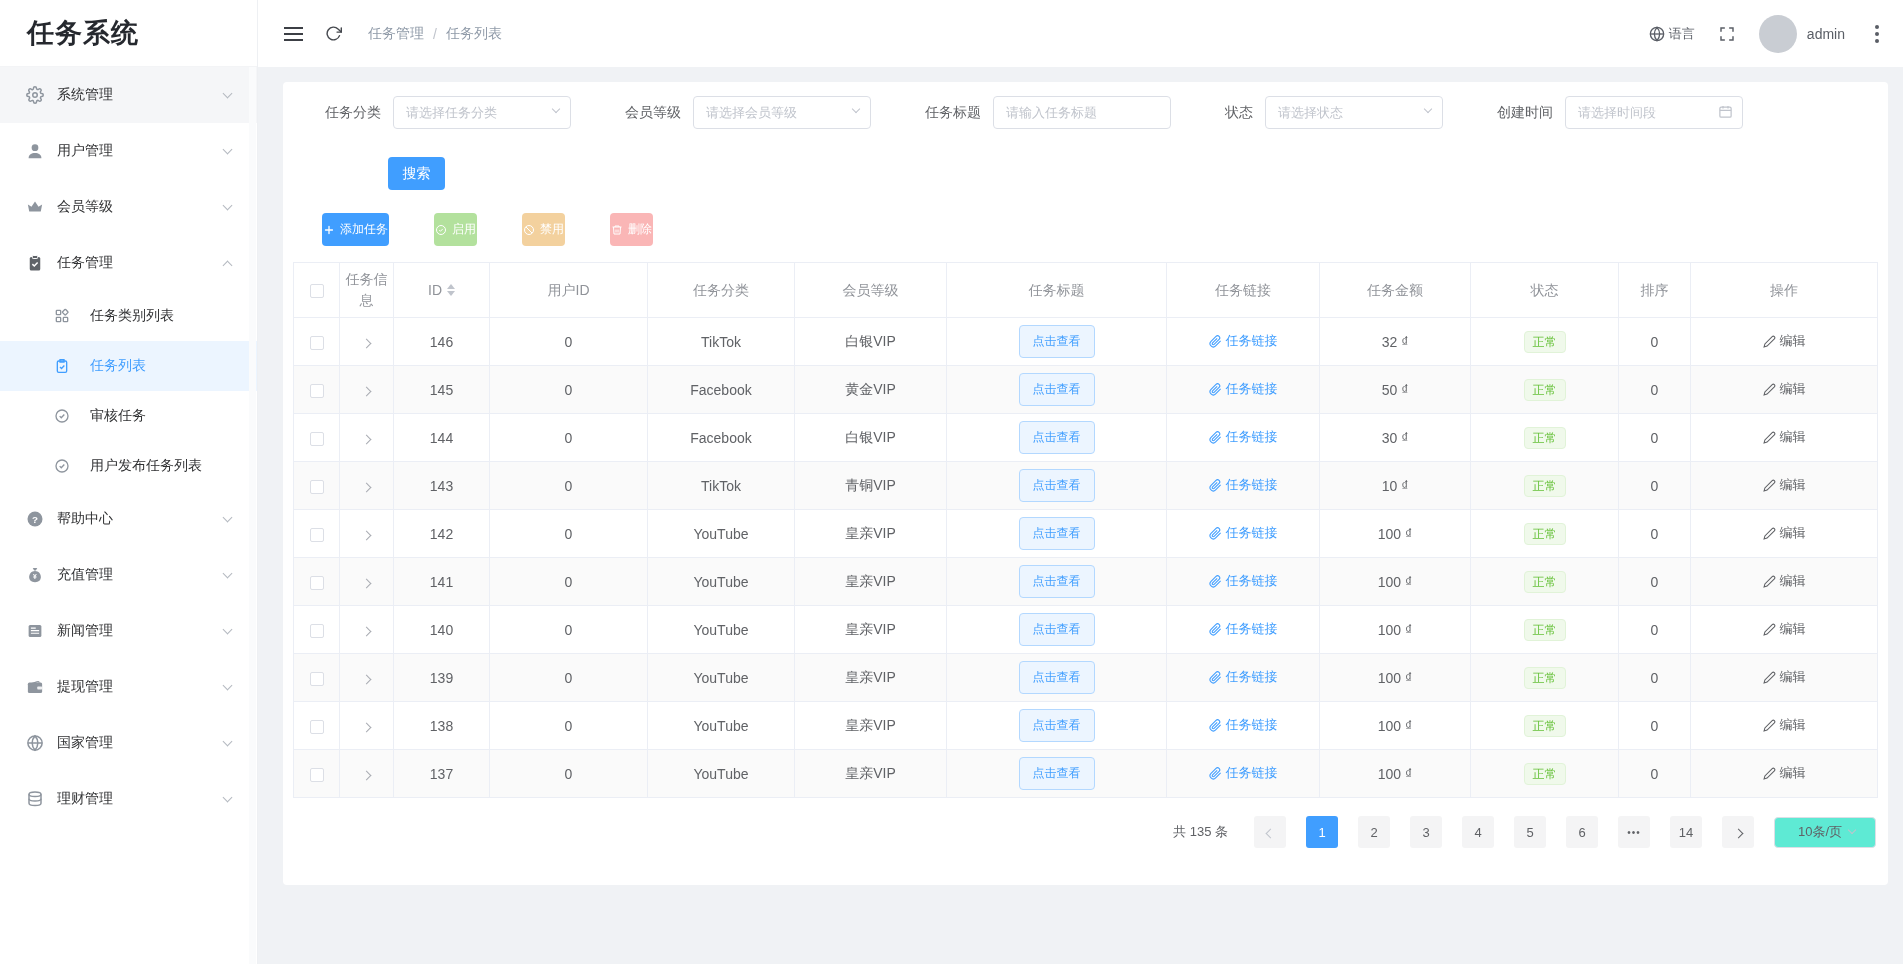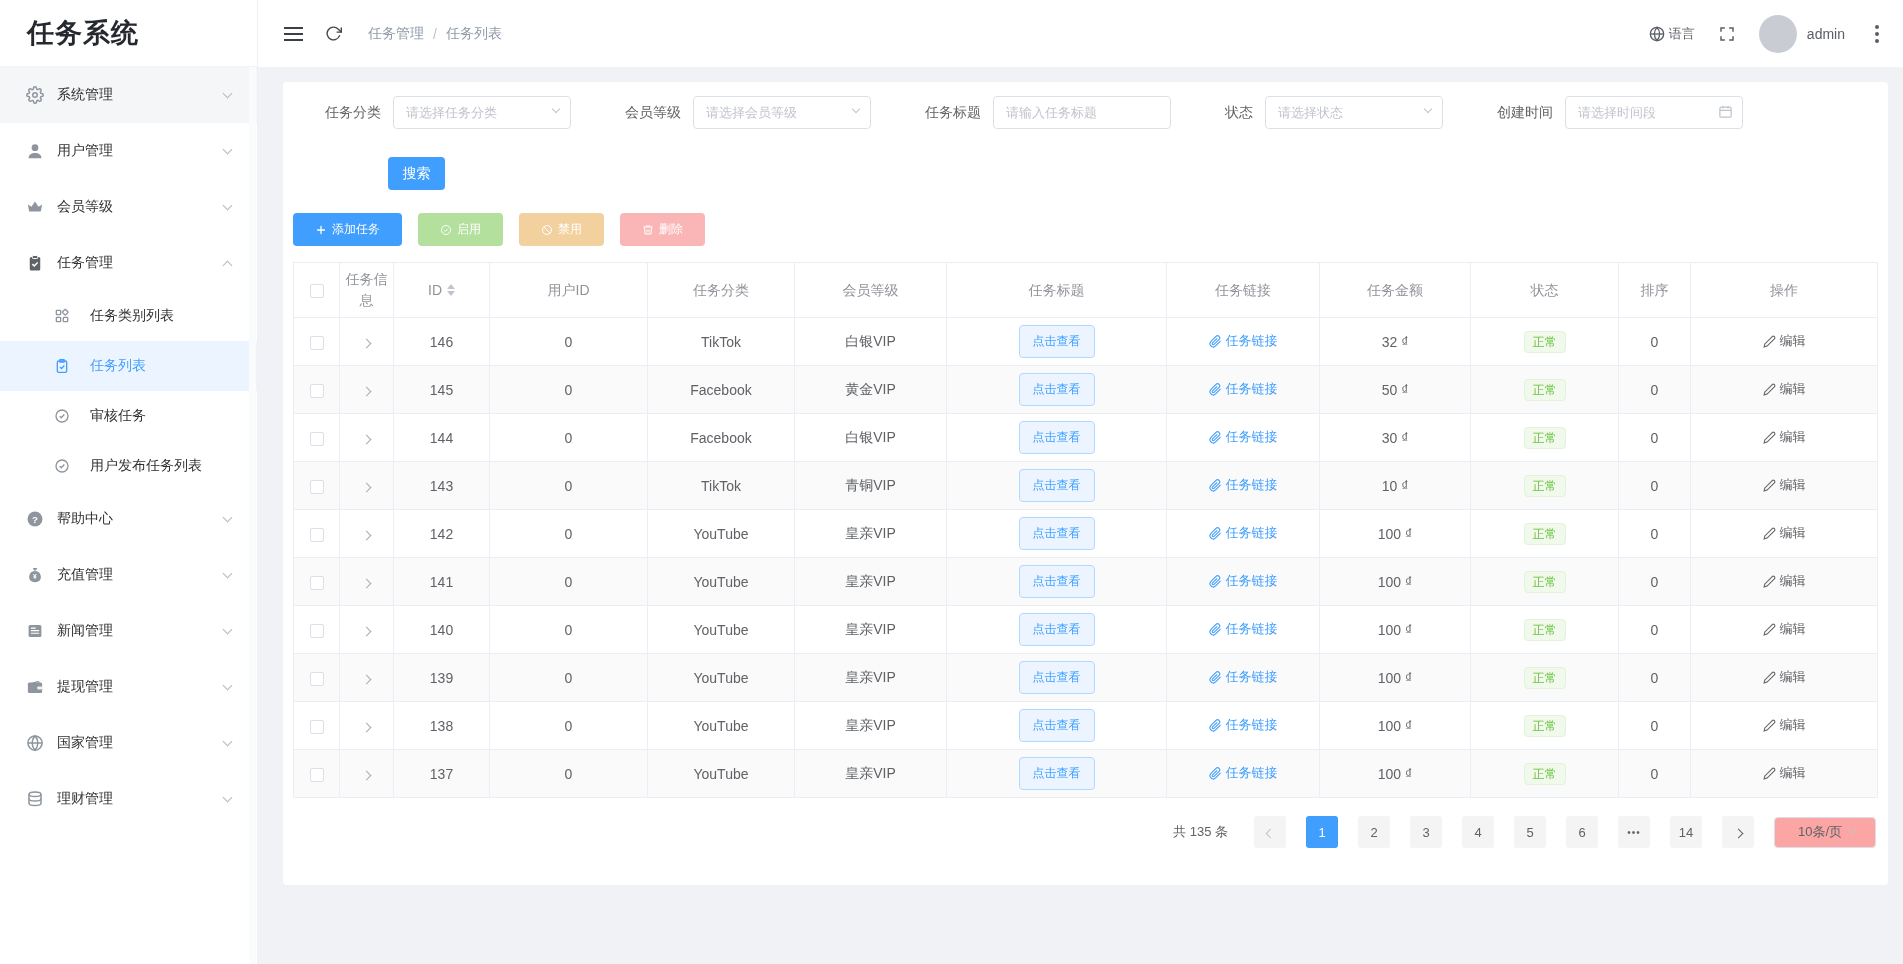--- a/index.html
+++ b/index.html
@@ -62,21 +62,21 @@
   .fcontrol input::placeholder { color:#c0c4cc; opacity:1; }
   .fcontrol .chev { position:absolute; right:12px; top:13px; }
   .fcontrol .cal { position:absolute; right:10px; top:8px; color:#c0c4cc; }
   .fcontrol .cal svg { width:15px; height:15px; }
 
   .search-row { margin:28px 0 0 95px; }
   .btn { display:inline-flex; align-items:center; justify-content:center; border:none; border-radius:4px; cursor:pointer; font-family:inherit; }
   .btn svg { width:12px; height:12px; margin-right:5px; }
   .btn-search { width:57px; height:33px; background:#409eff; color:#fff; font-size:14px; }
   .toolbar { margin-top:23px; display:flex; align-items:center; gap:16px; }
-  .btn-sm { height:33px; padding:0 22px; font-size:12px; color:#fff; }
+  .btn-sm { height:33px; padding:0 1px; font-size:12px; color:#fff;margin-left:29px; }
   .btn-add { background:#409eff; }
   .btn-enable { background:#b3e19d; cursor:not-allowed; }
   .btn-disable { background:#f3d19e; cursor:not-allowed; }
   .btn-delete { background:#fab6b6; cursor:not-allowed; }
 
   
   table { width:100%; border-collapse:collapse; table-layout:fixed; margin-top:16px; }
   th, td { border:1px solid #ebeef5; text-align:center; }
   th { height:54px; padding:6px 4px; font-size:14px; font-weight:normal; color:#909399; background:#fff; line-height:1.5; }
   td { height:48px; padding:2px 4px; font-size:14px; color:#606266; background:#fff; }
@@ -99,21 +99,21 @@
   .pagi { margin-top:18px; display:flex; align-items:center; justify-content:flex-end; gap:20px; padding-right:2px; }
   .pagi-total { font-size:13px; color:#606266; margin-right:6px; }
   .page-btn { min-width:32px; height:32px; padding:0 6px; border:none; border-radius:3px; background:#f4f4f5; color:#606266; font-size:13px; cursor:pointer; font-family:inherit; }
   .page-btn.active { background:#409eff; color:#fff; }
   .page-btn.more { letter-spacing:1px; font-size:10px; color:#606266; }
   .page-btn .pchev { display:inline-block; width:7px; height:7px; border-right:1.5px solid #606266; border-bottom:1.5px solid #606266; }
   .page-btn .pl { transform:rotate(135deg); }
   .page-btn .pr { transform:rotate(-45deg); }
   .page-btn.disabled { cursor:not-allowed; }
   .page-btn.disabled .pchev { border-color:#c0c4cc; }
-  .size-select { position:relative; width:102px; height:31px; border:1px solid #dcdfe6; border-radius:4px; display:flex; align-items:center; justify-content:center; font-size:13px; color:#606266; cursor:pointer; background:#fca5a5; }
+  .size-select { position:relative; width:102px; height:31px; border:1px solid #dcdfe6; border-radius:4px; display:flex; align-items:center; justify-content:center; font-size:13px; color:#606266; cursor:pointer; background:#5eead4; }
   .size-select .chev { position:absolute; right:10px; top:12px; }
   .size-select span { margin-right:10px; }
 </style>
 </head>
 <body>
 
 <div class="app">
 
   <aside class="sidebar">
     <div class="logo">任务系统</div>

